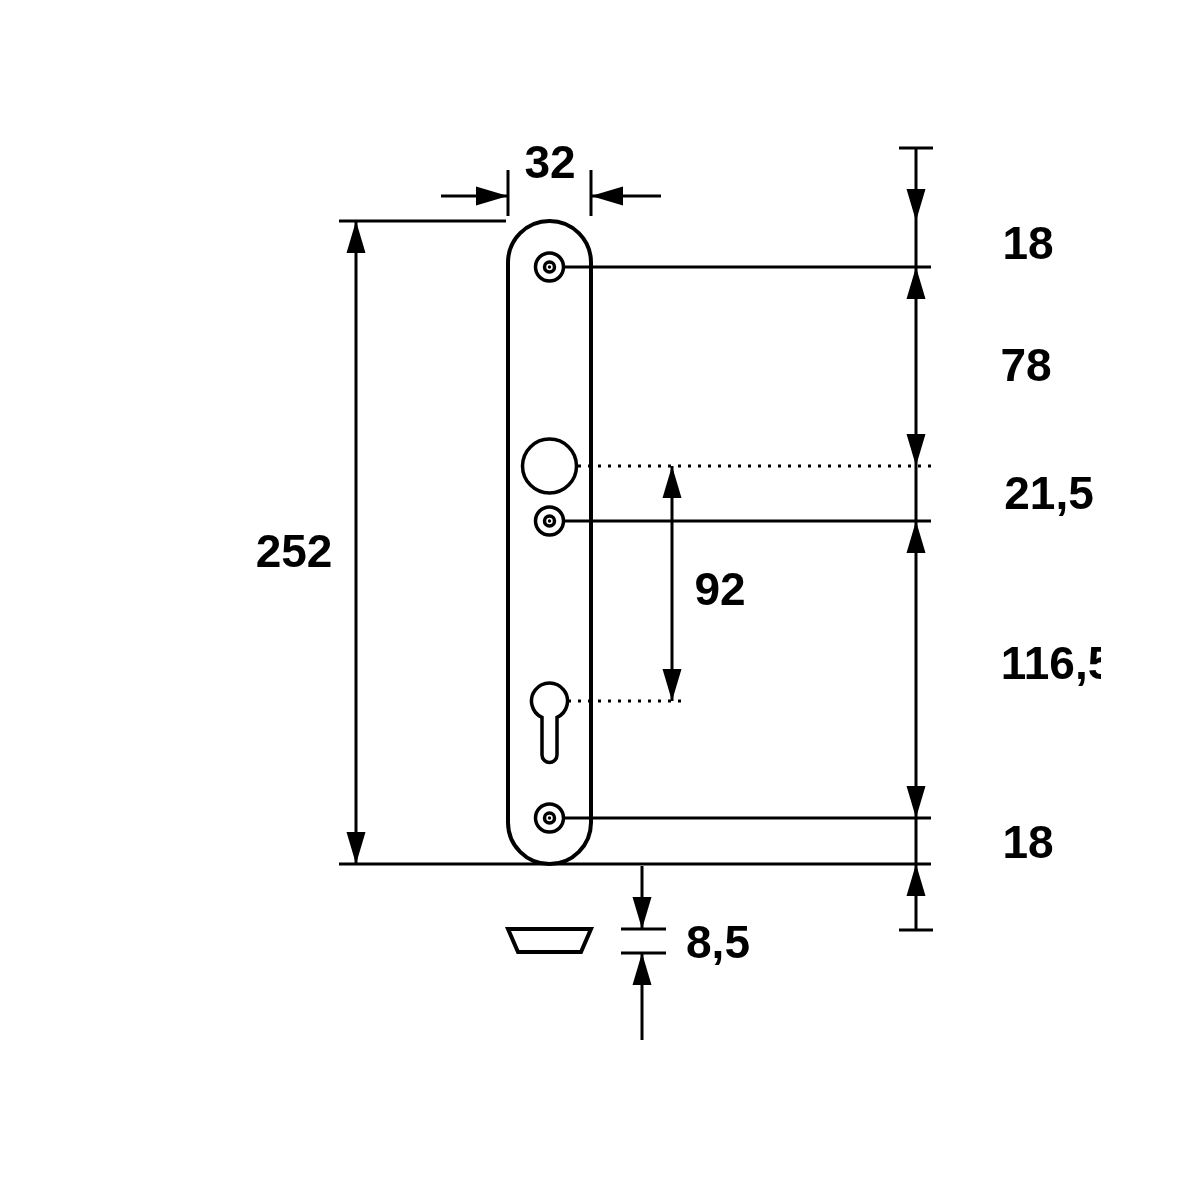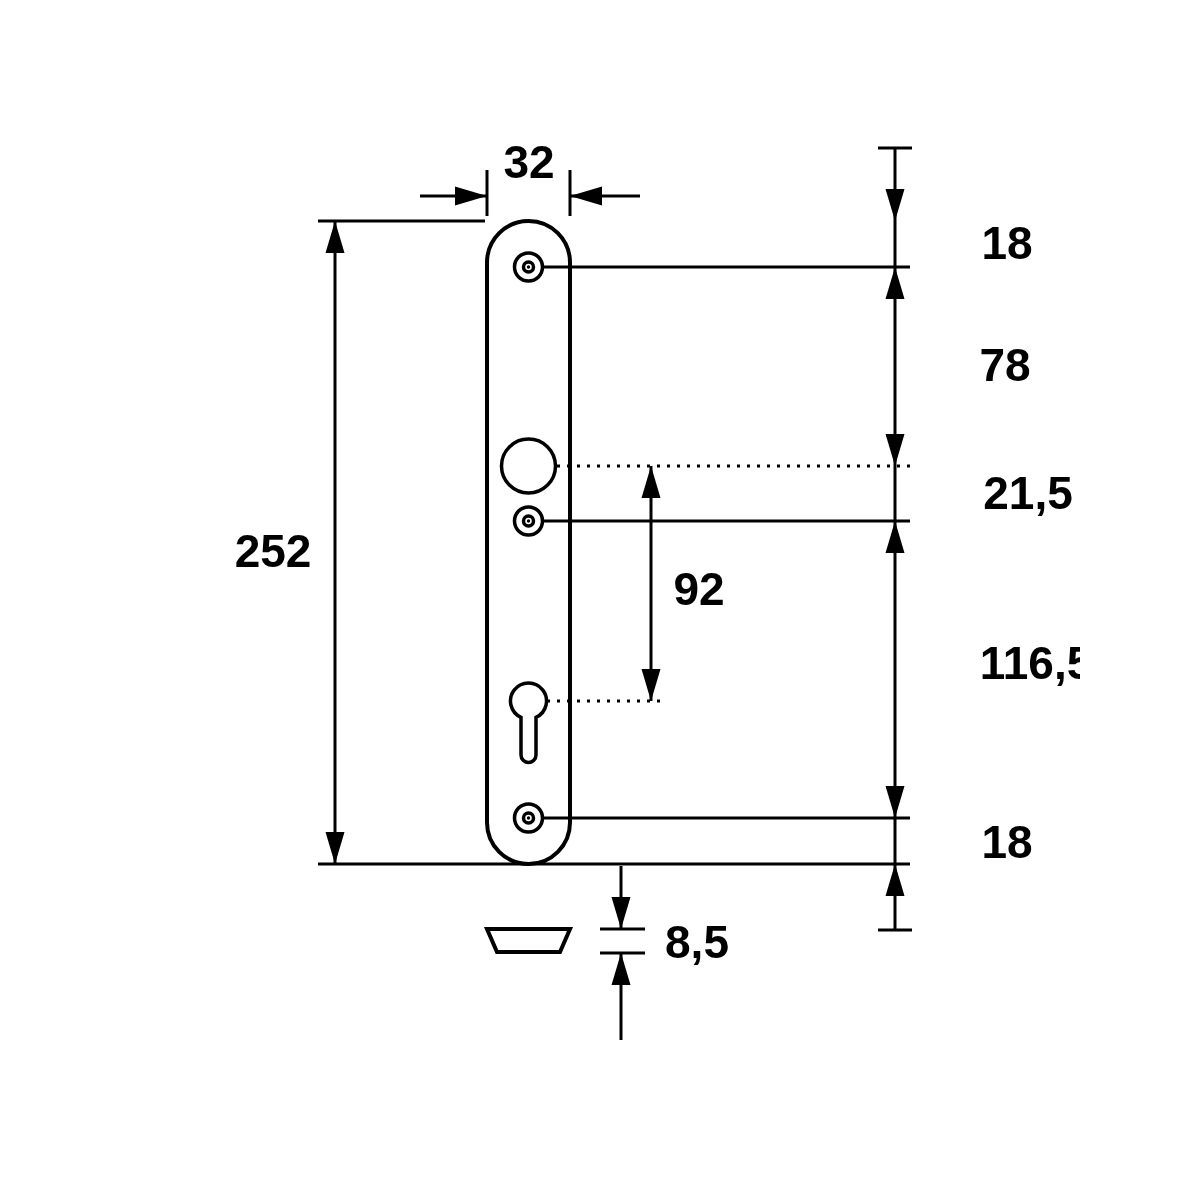--- a/index.html
+++ b/index.html
@@ -1,16 +1,16 @@
 <!DOCTYPE html>
 <html><head>
 <meta charset="utf-8">
 <style>
   html, body { margin: 0; padding: 0; background: #ffffff; }
-  .stage { width: 1080px; height: 1181px; background: #ffffff; position: relative; overflow: hidden; }
+  .stage { width: 1080px; height: 1181px; background: #ffffff; position: relative; overflow: hidden; margin-left: 21px; }
   svg { display: block; }
   .dim-label {
     font-family: "Liberation Sans", "DejaVu Sans", sans-serif;
     font-weight: bold;
     font-size: 46px;
     fill: #000000;
   }
   .ln  { stroke: #000000; stroke-width: 3; fill: none; }
   .ln4 { stroke: #000000; stroke-width: 4; fill: #ffffff; }
   .hole { stroke: #000000; stroke-width: 3.5; fill: #ffffff; }

